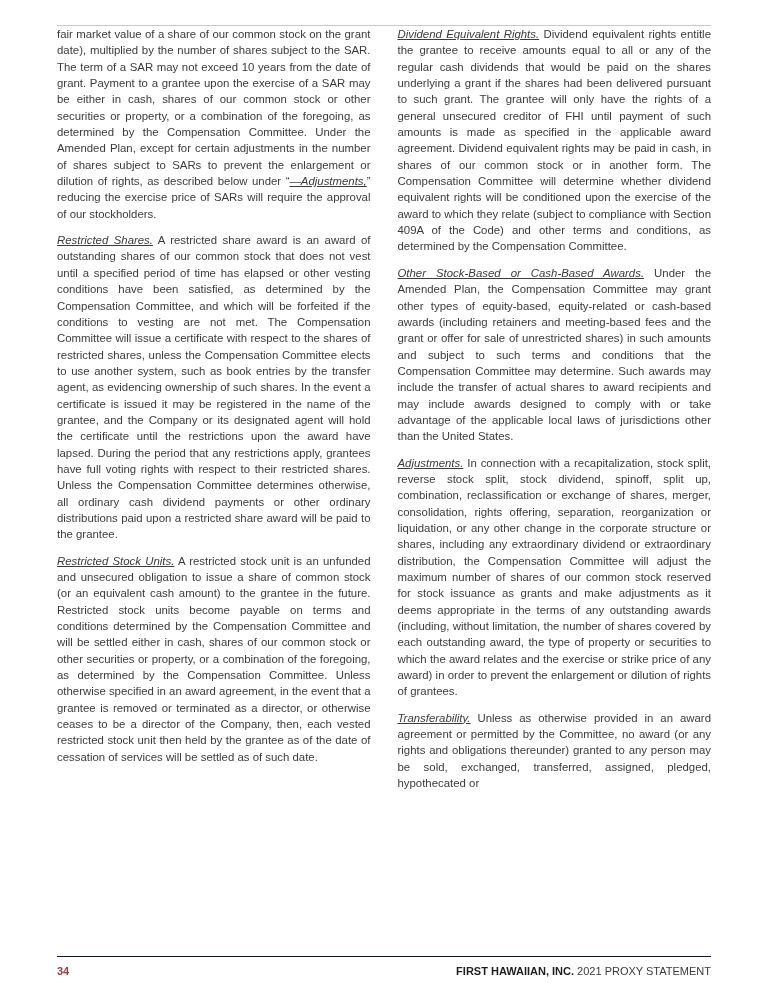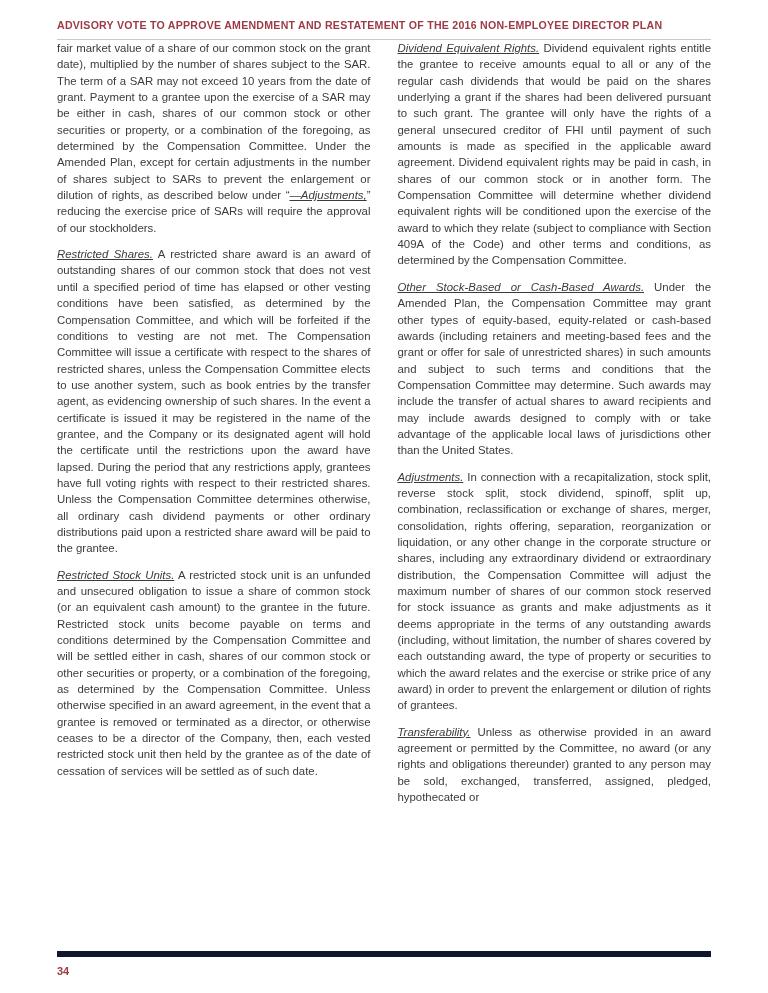--- a/index.html
+++ b/index.html
@@ -51,21 +51,21 @@
   .col p {
     margin: 0 0 10px 0;
   }
   .lead, .italic {
     font-style: italic;
     text-decoration: underline;
   }
   .page-footer {
     flex: 0 0 auto;
     margin-top: auto;
-    border-top: 6px solid #0f172a;
+    border-top: 1px solid #0f172a;
     padding-top: 8px;
     display: flex;
     justify-content: space-between;
     align-items: baseline;
     font-size: 11px;
   }
   .page-number {
     color: #9c3a45;
     font-weight: bold;
   }
@@ -80,21 +80,20 @@
     font-weight: normal;
     color: #3b3b3b;
   }
 </style>
 </head>
 <body>
 
 <div class="page">
 
   <div class="page-header">
-    <div class="header-title">ADVISORY VOTE TO APPROVE AMENDMENT AND RESTATEMENT OF THE 2016 NON-EMPLOYEE DIRECTOR PLAN</div>
     <hr class="header-rule">
   </div>
 
   <div class="columns">
 
     <div class="col">
       <p><span>fair market value of a share of our common stock on the grant date), multiplied by the number of shares subject to the SAR. The term of a SAR may not exceed 10 years from the date of grant. Payment to a grantee upon the exercise of a SAR may be either in cash, shares of our common stock or other securities or property, or a combination of the foregoing, as determined by the Compensation Committee. Under the Amended Plan, except for certain adjustments in the number of shares subject to SARs to prevent the enlargement or dilution of rights, as described below under “</span><span class="italic">—Adjustments,</span><span>” reducing the exercise price of SARs will require the approval of our stockholders.</span></p>
 
       <p><span class="lead">Restricted Shares.</span><span> A restricted share award is an award of outstanding shares of our common stock that does not vest until a specified period of time has elapsed or other vesting conditions have been satisfied, as determined by the Compensation Committee, and which will be forfeited if the conditions to vesting are not met. The Compensation Committee will issue a certificate with respect to the shares of restricted shares, unless the Compensation Committee elects to use another system, such as book entries by the transfer agent, as evidencing ownership of such shares. In the event a certificate is issued it may be registered in the name of the grantee, and the Company or its designated agent will hold the certificate until the restrictions upon the award have lapsed. During the period that any restrictions apply, grantees have full voting rights with respect to their restricted shares. Unless the Compensation Committee determines otherwise, all ordinary cash dividend payments or other ordinary distributions paid upon a restricted share award will be paid to the grantee.</span></p>
 
@@ -108,15 +107,16 @@
 
       <p><span class="lead">Adjustments.</span><span> In connection with a recapitalization, stock split, reverse stock split, stock dividend, spinoff, split up, combination, reclassification or exchange of shares, merger, consolidation, rights offering, separation, reorganization or liquidation, or any other change in the corporate structure or shares, including any extraordinary dividend or extraordinary distribution, the Compensation Committee will adjust the maximum number of shares of our common stock reserved for stock issuance as grants and make adjustments as it deems appropriate in the terms of any outstanding awards (including, without limitation, the number of shares covered by each outstanding award, the type of property or securities to which the award relates and the exercise or strike price of any award) in order to prevent the enlargement or dilution of rights of grantees.</span></p>
 
       <p><span class="lead">Transferability.</span><span> Unless as otherwise provided in an award agreement or permitted by the Committee, no award (or any rights and obligations thereunder) granted to any person may be sold, exchanged, transferred, assigned, pledged, hypothecated or</span></p>
     </div>
 
   </div>
 
   <div class="page-footer">
     <span class="page-number">34</span>
+    <span class="footer-right"><span class="footer-company">FIRST HAWAIIAN, INC.</span><span class="footer-doc"> 2021 PROXY STATEMENT</span></span>
   </div>
 
 </div>
 
 </body></html>

